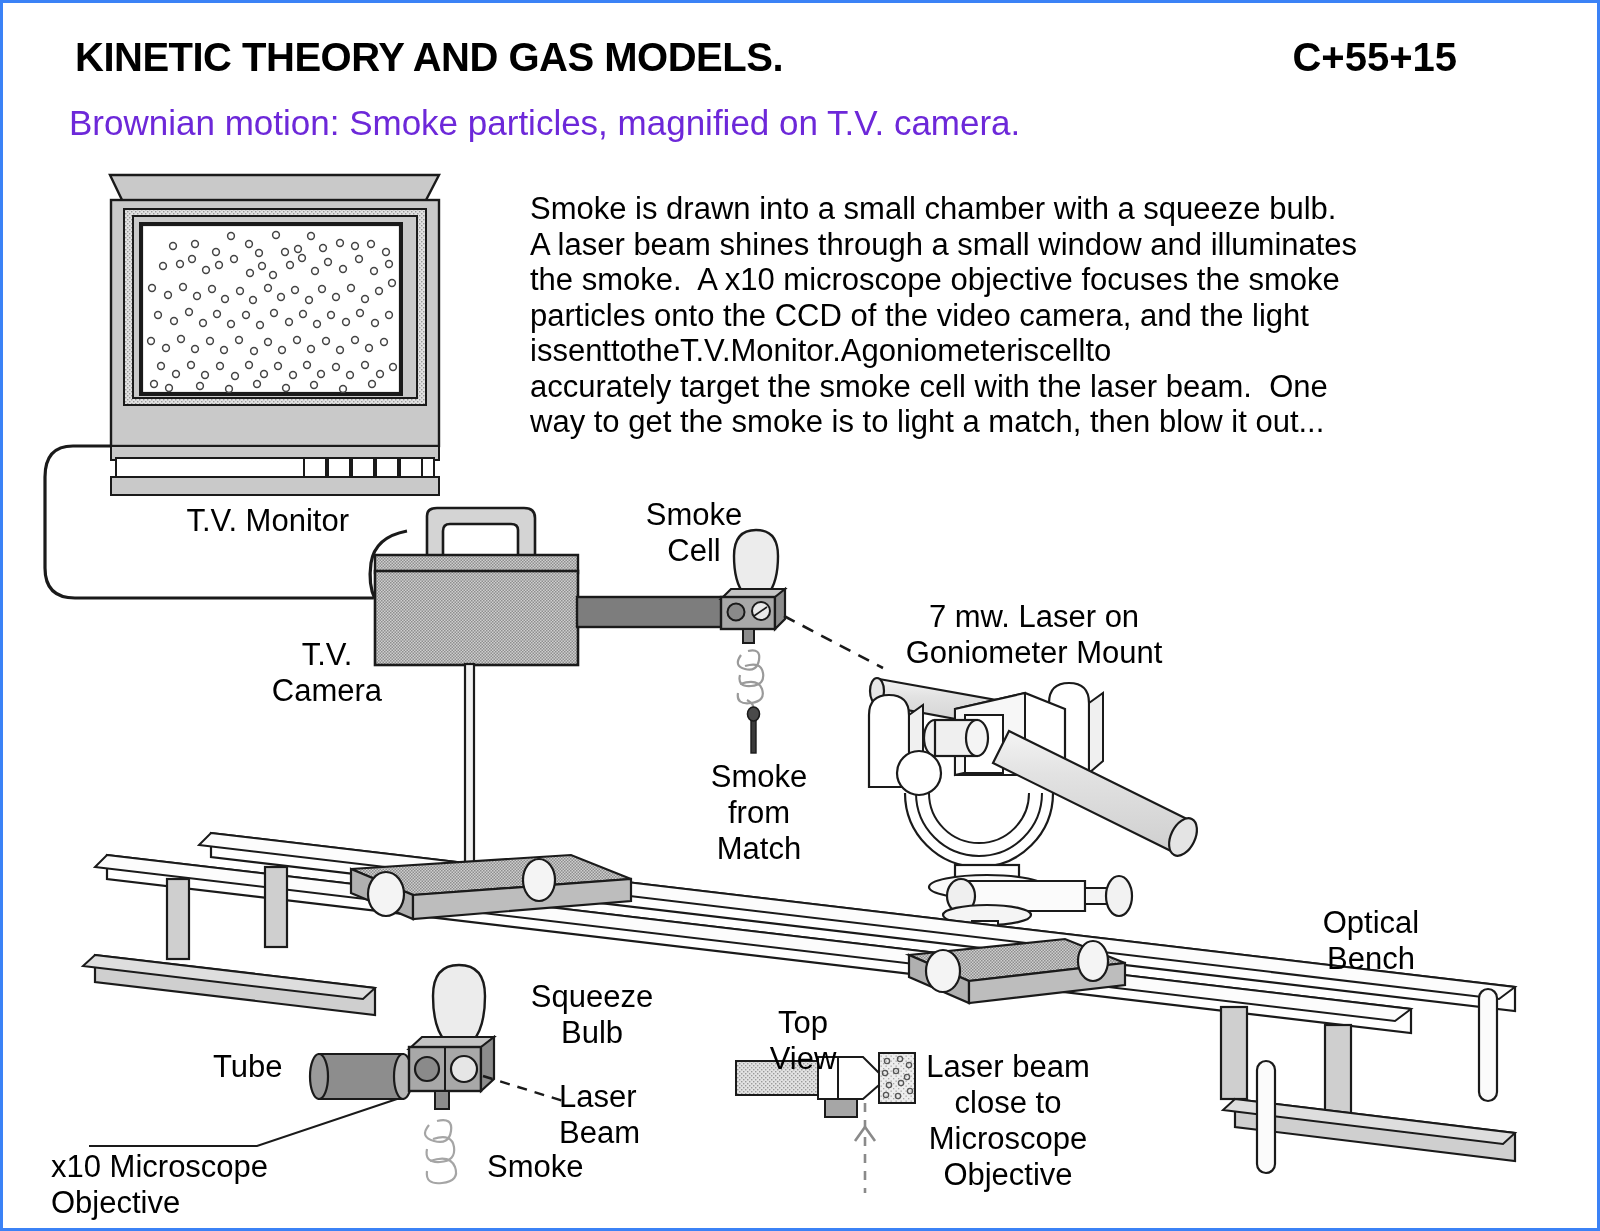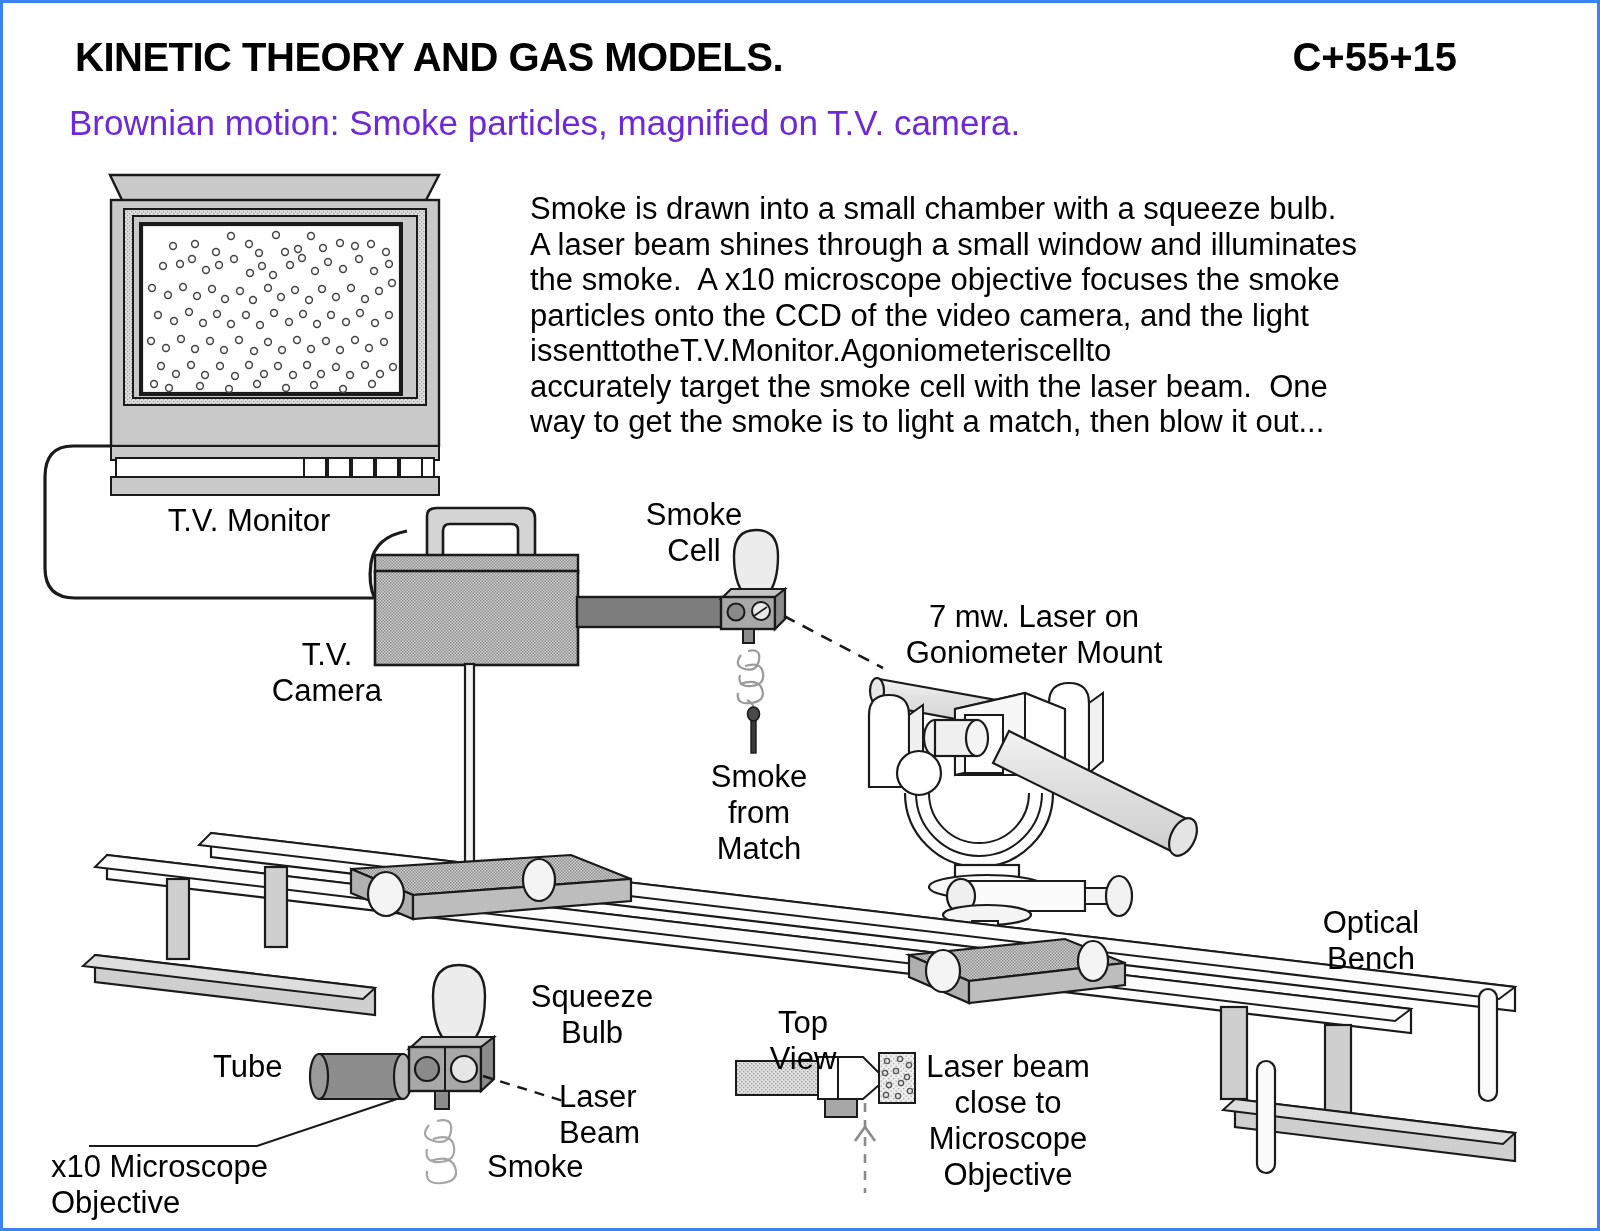--- a/index.html
+++ b/index.html
@@ -440,21 +440,21 @@
           <circle cx="895" cy="1093" r="2.6"></circle>
       </g>
 
       <rect x="822" y="1096" width="32" height="18" fill="#a6a6a6" stroke="#1a1a1a" stroke-width="2"></rect>
 
       <path d="M862 1100 L862 1190" fill="none" stroke="#8a8a8a" stroke-width="2.6" stroke-dasharray="9 8"></path>
       <path d="M852 1138 L862 1124 L872 1138" fill="none" stroke="#8a8a8a" stroke-width="2.6"></path>
     </g>
   </svg>
 
-  <div class="abs lbl" style="left:146px; top:500px; width:200px;">T.V. Monitor</div>
+  <div class="abs lbl" style="left:146px; top:500px; width:200px;text-align:right;">T.V. Monitor</div>
 
   <div class="abs lbl" style="left:244px; top:634px; width:160px;">T.V.
 Camera</div>
 
   <div class="abs lbl" style="left:616px; top:494px; width:150px;">Smoke
 Cell</div>
 
   <div class="abs lbl" style="left:676px; top:756px; width:160px;">Smoke
 from
 Match</div>

